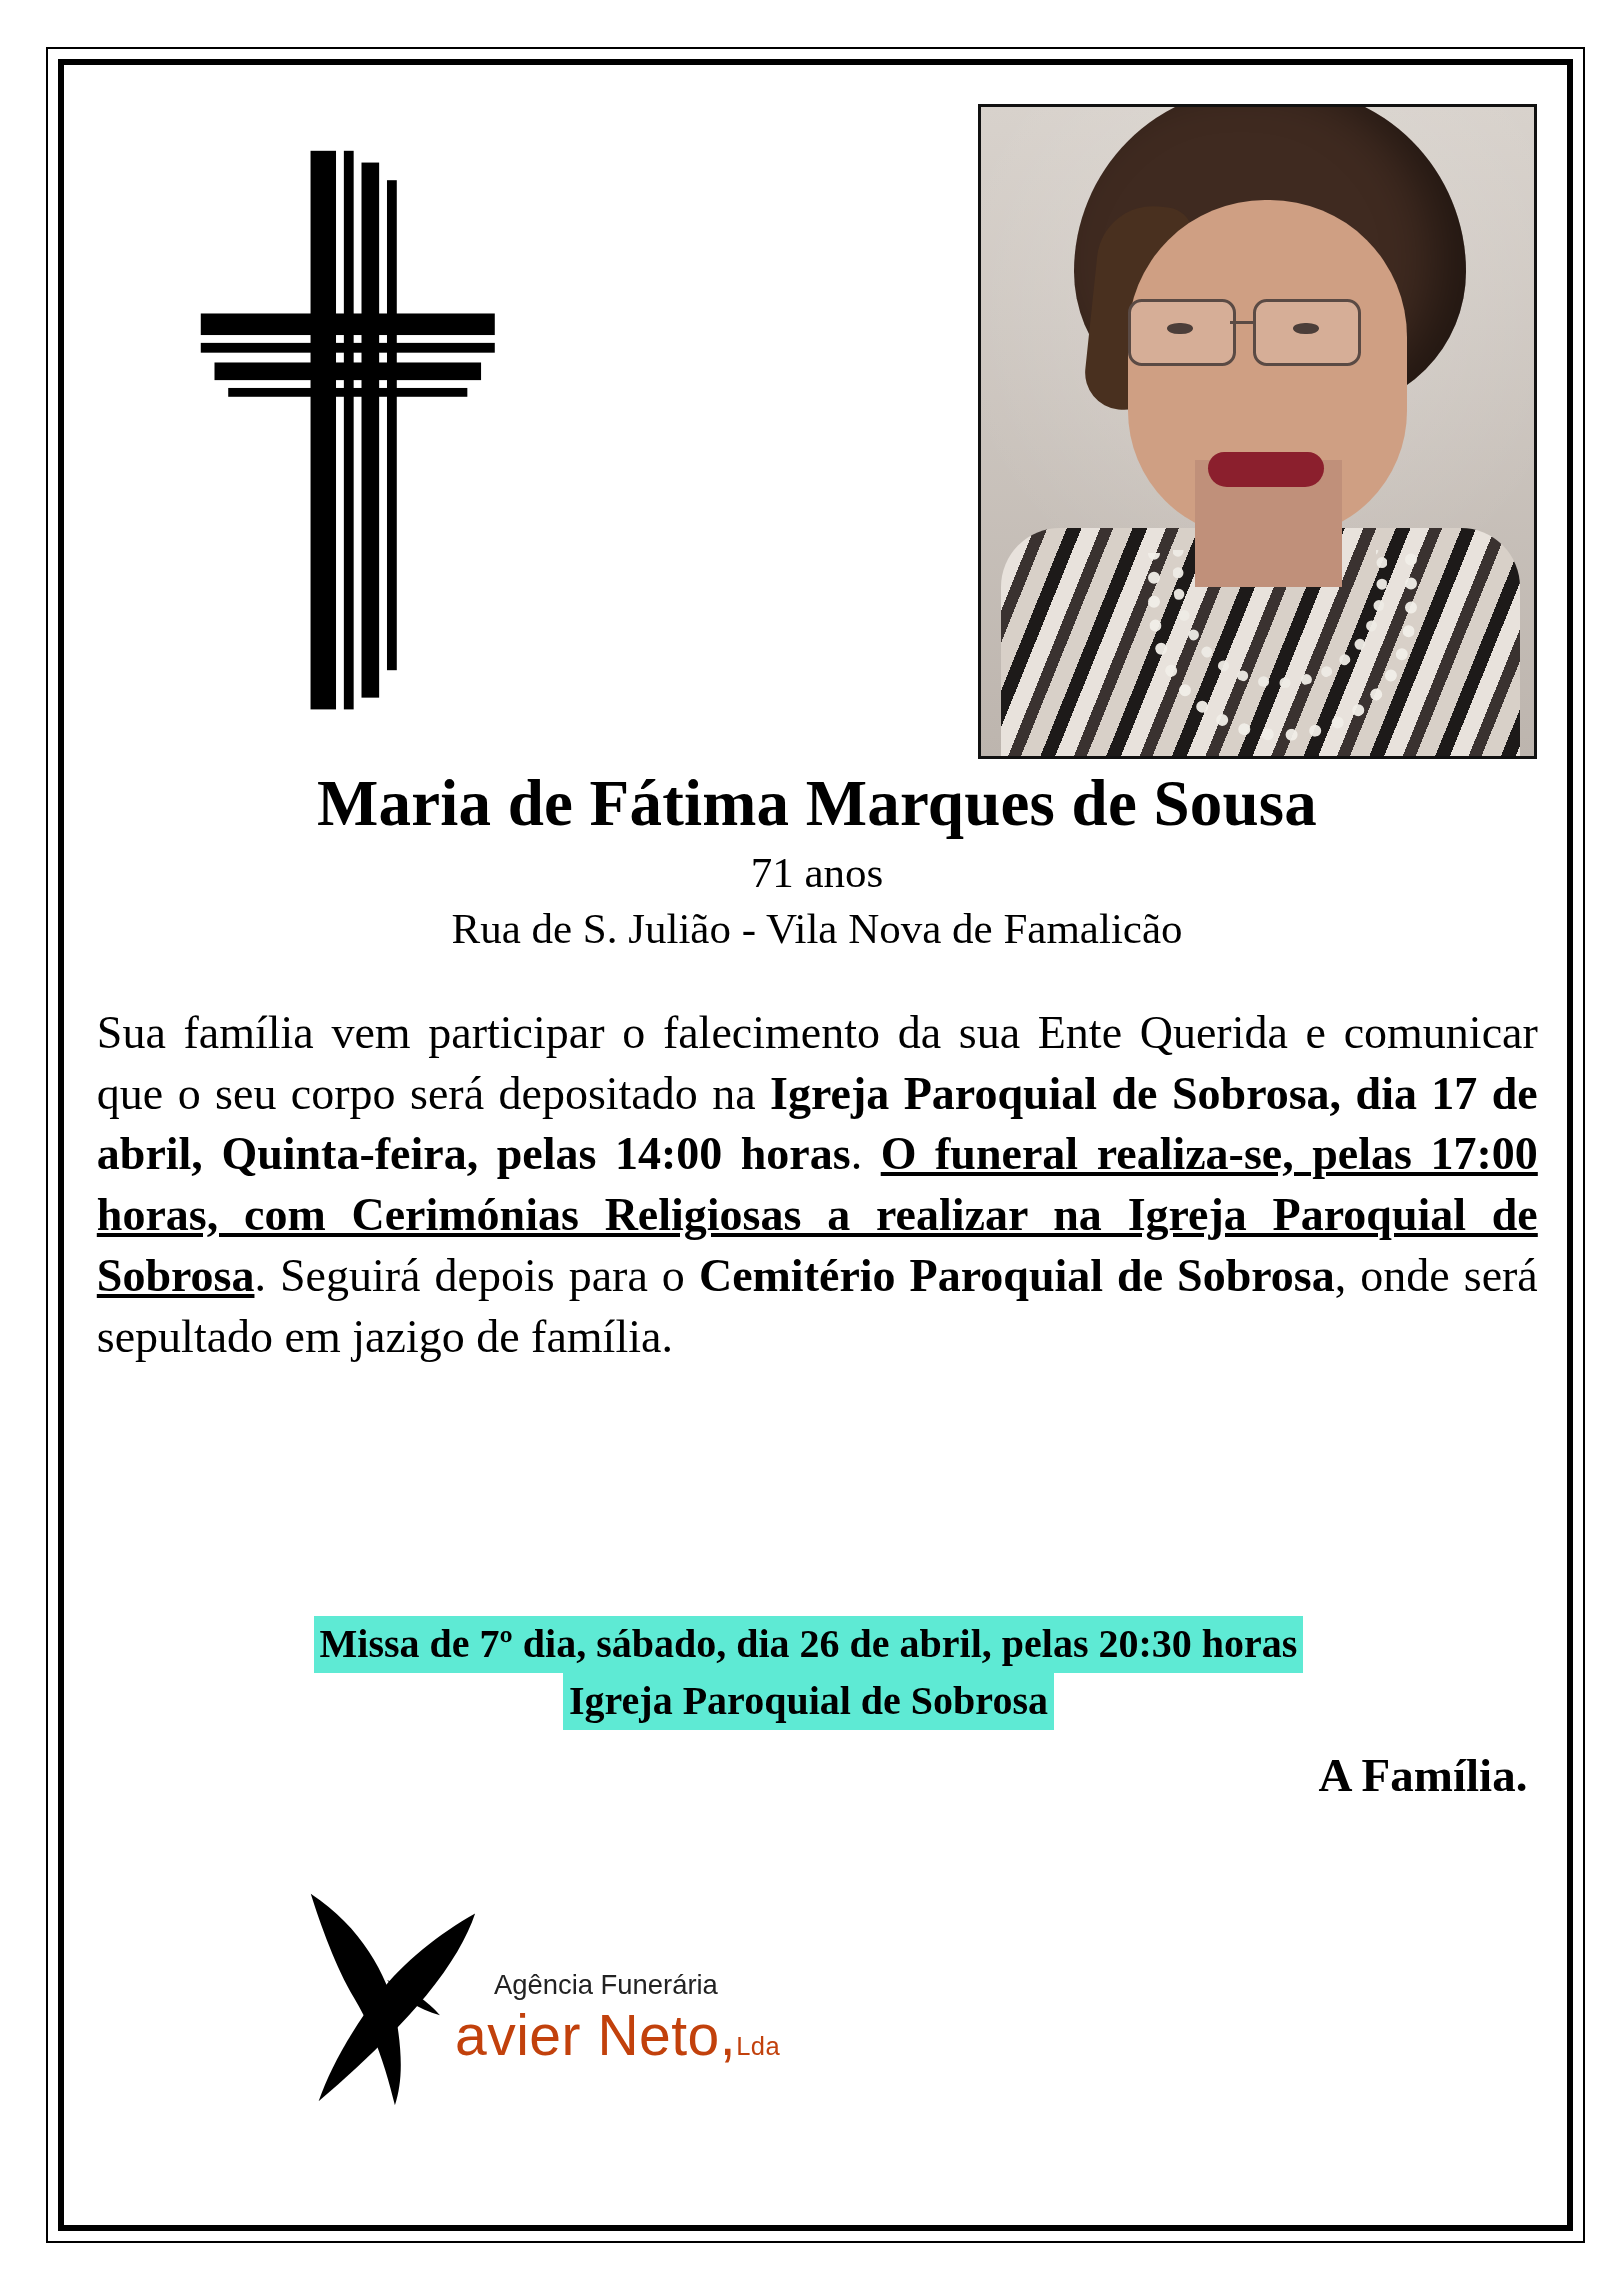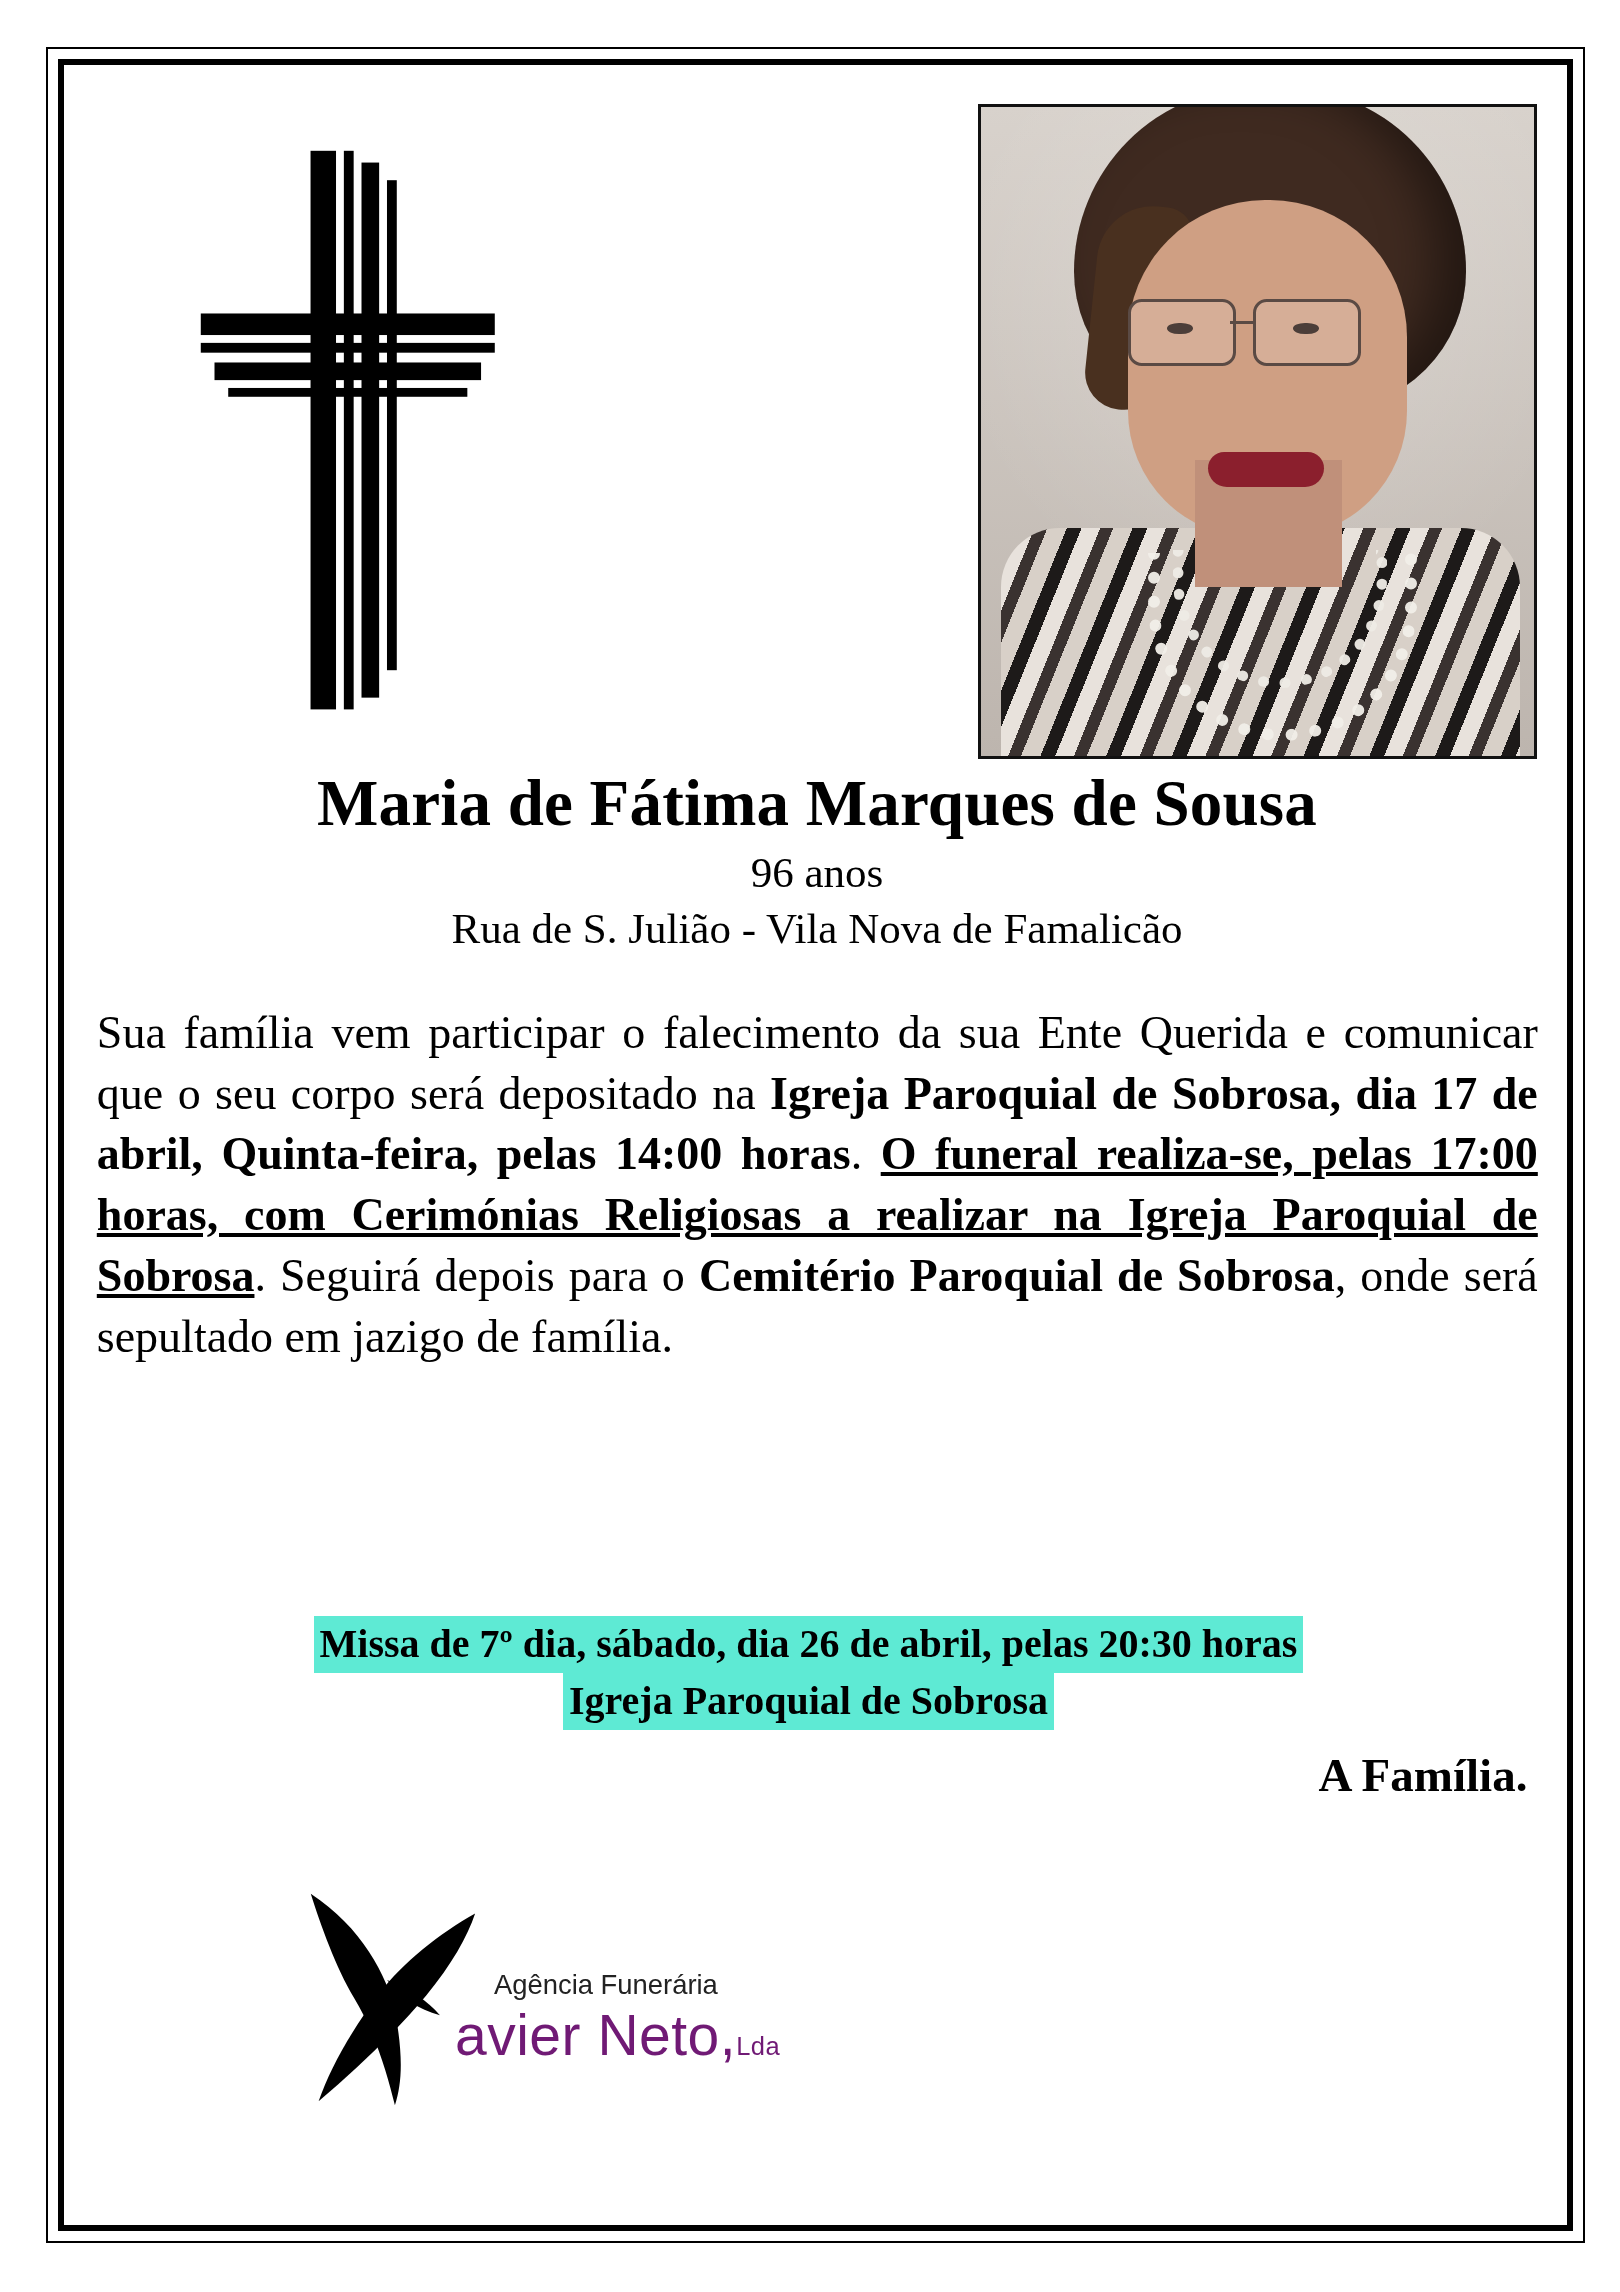--- a/index.html
+++ b/index.html
@@ -274,21 +274,21 @@
   .agency-label {
     position: absolute;
     left: 39px;
     top: -33px;
     font-size: 27.4px;
     color: #222;
     font-family: "Liberation Sans", sans-serif;
   }
   .brand-name {
     font-size: 57px;
-    color: #701a75;
+    color: #c2410c;
     letter-spacing: 0.5px;
     white-space: nowrap;
   }
   .brand-name .lda {
     font-size: 25.5px;
     vertical-align: baseline;
   }
   .address-block {
     position: absolute;
     left: 774px;
@@ -347,21 +347,21 @@
         <div class="p-glass-r"></div>
         <div class="p-bridge"></div>
         <div class="p-lips"></div>
         <div class="p-pearls"></div>
         <div class="p-pearls2"></div>
       </div>
     </div>
 
     <div class="name-block">
       <div class="deceased-name">Maria de Fátima Marques de Sousa</div>
-      <div class="deceased-age">96 anos</div>
+      <div class="deceased-age">71 anos</div>
       <div class="deceased-address">Rua de S. Julião - Vila Nova de Famalicão</div>
     </div>
 
     <div class="body-text">
       <span>Sua família vem participar o falecimento da sua Ente Querida e comunicar que o seu corpo será depositado na </span><b>Igreja Paroquial de Sobrosa, dia 17 de abril, Quinta-feira, pelas 14:00 horas</b><span>. </span><u class="bold-u">O funeral realiza-se, pelas 17:00 horas, com Cerimónias Religiosas a realizar na Igreja Paroquial de Sobrosa</u><span>. Seguirá depois para o </span><b>Cemitério Paroquial de Sobrosa</b><span>, onde será sepultado em jazigo de família.</span>
     </div>
 
     <div class="mass-block">
       <div><span class="mass-line">Missa de 7º dia, sábado, dia 26 de abril, pelas 20:30 horas</span></div>
       <div><span class="mass-line second">Igreja Paroquial de Sobrosa</span></div>

